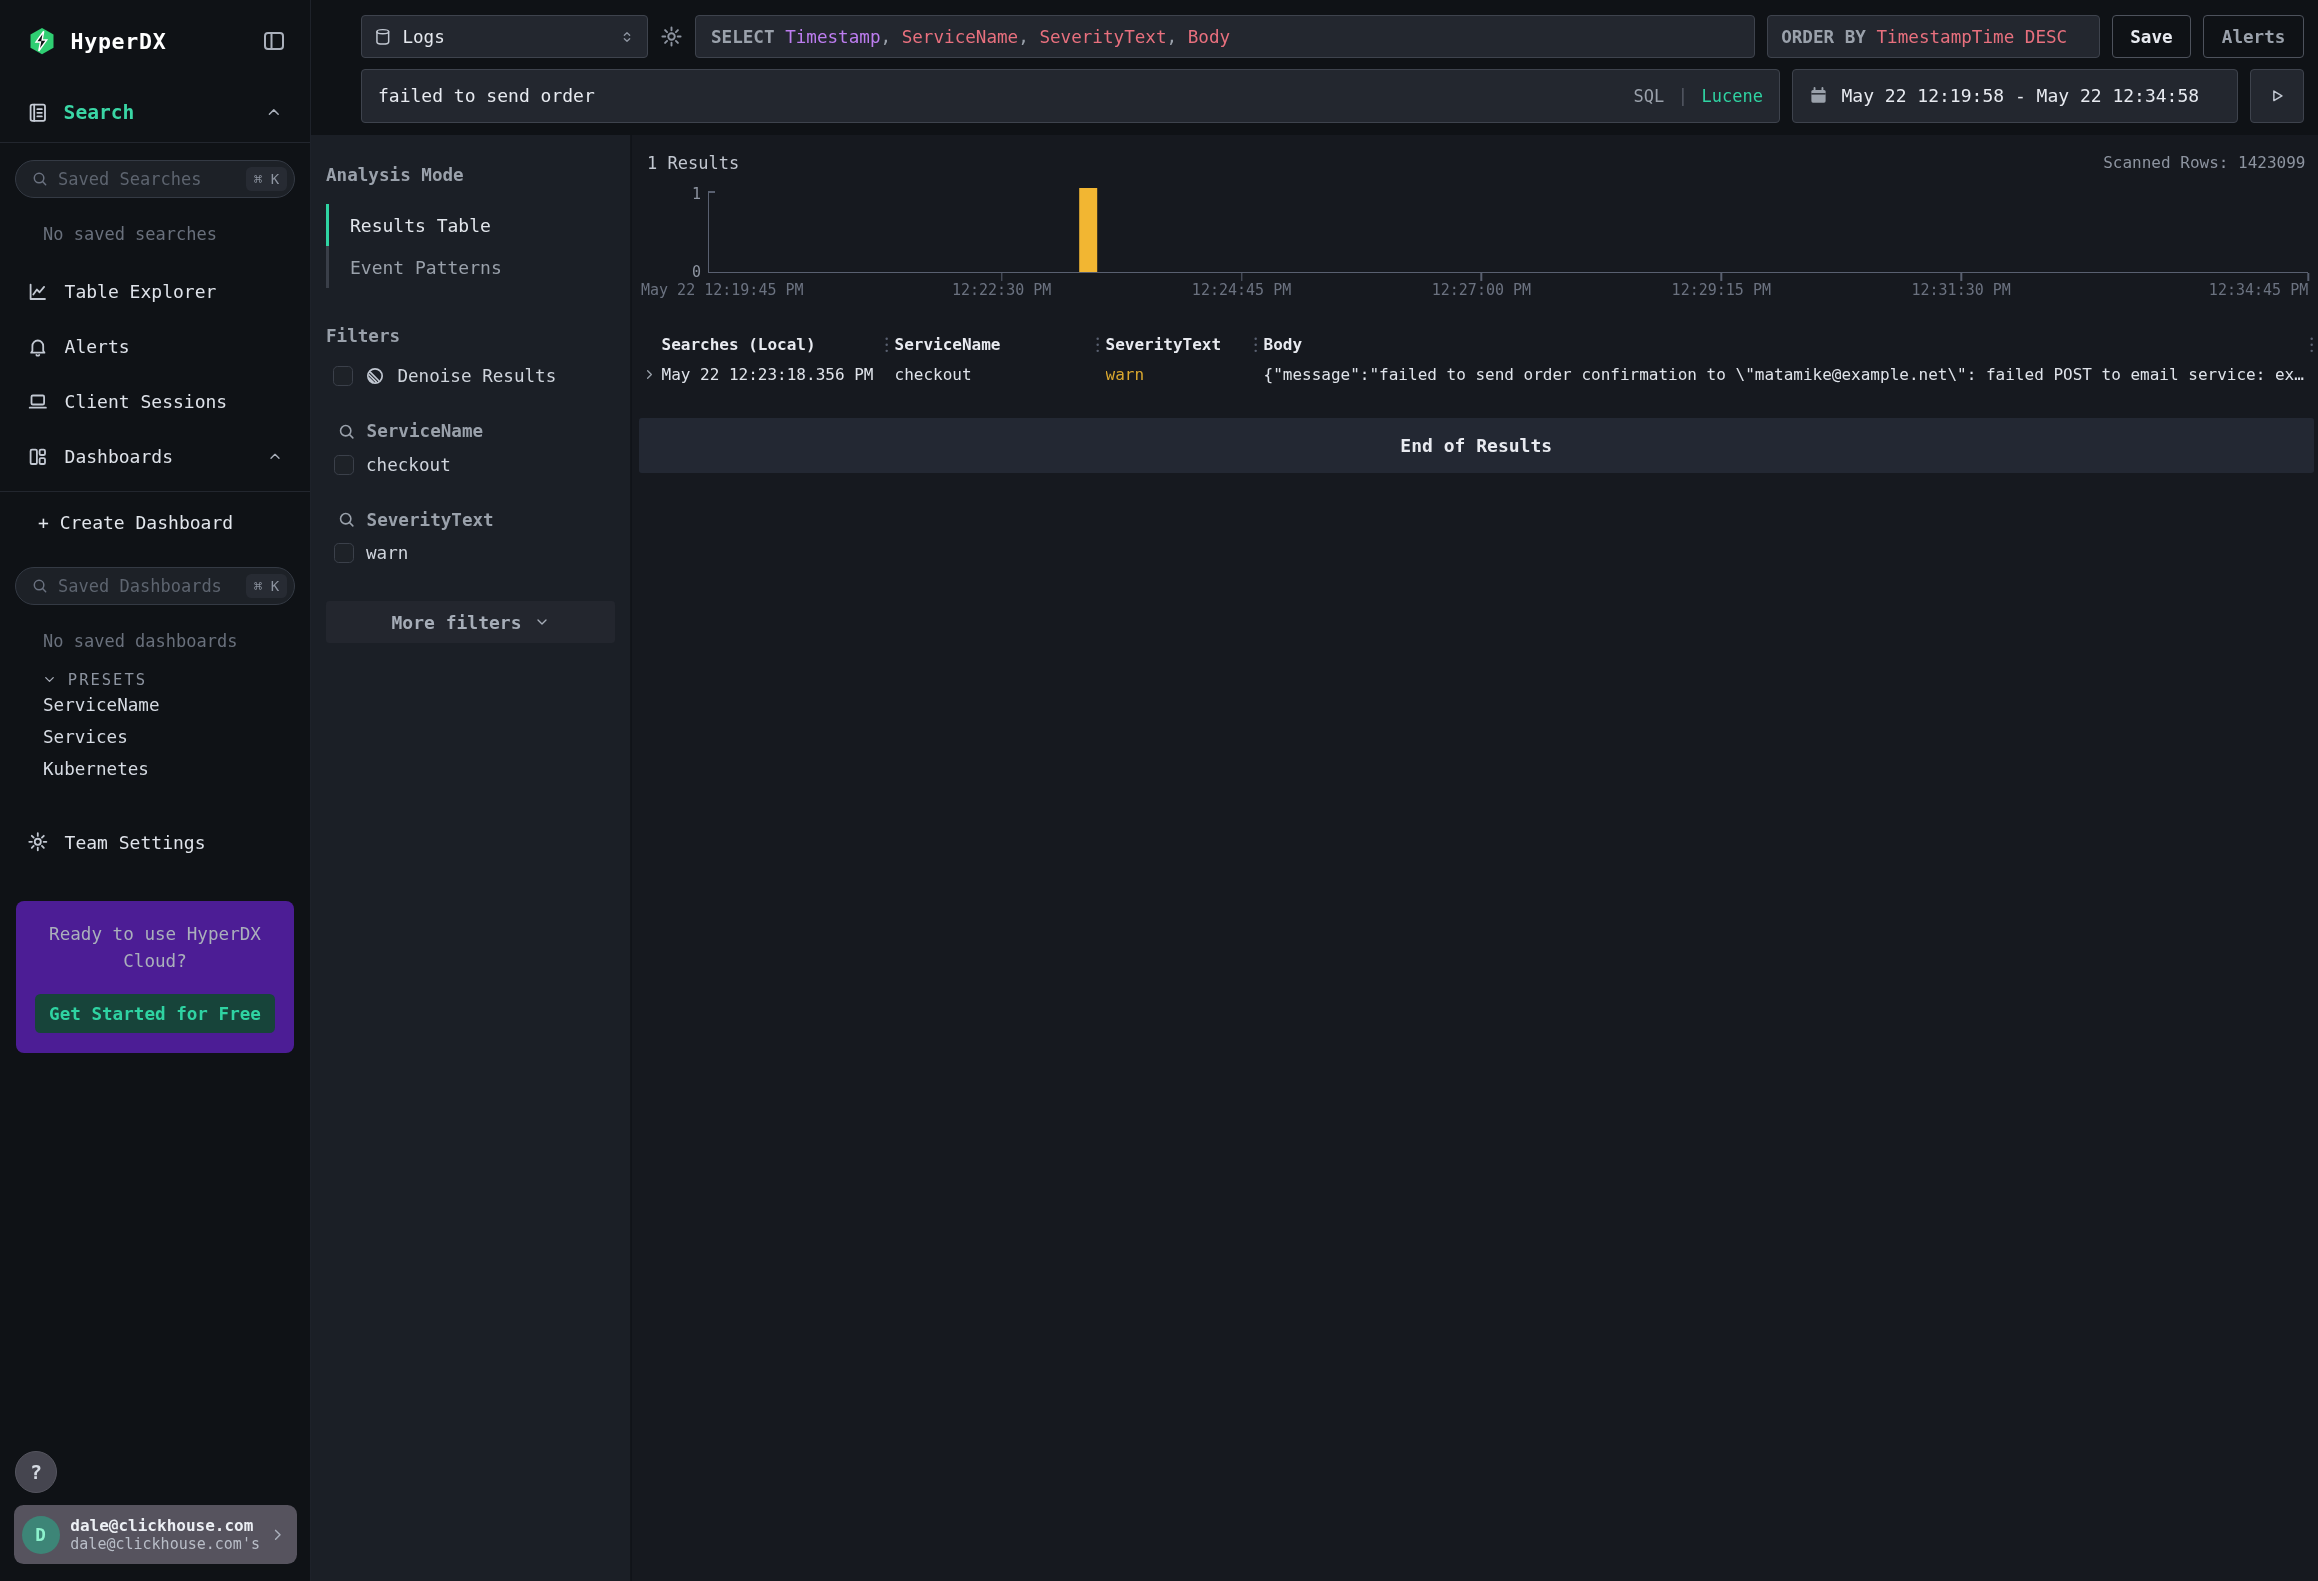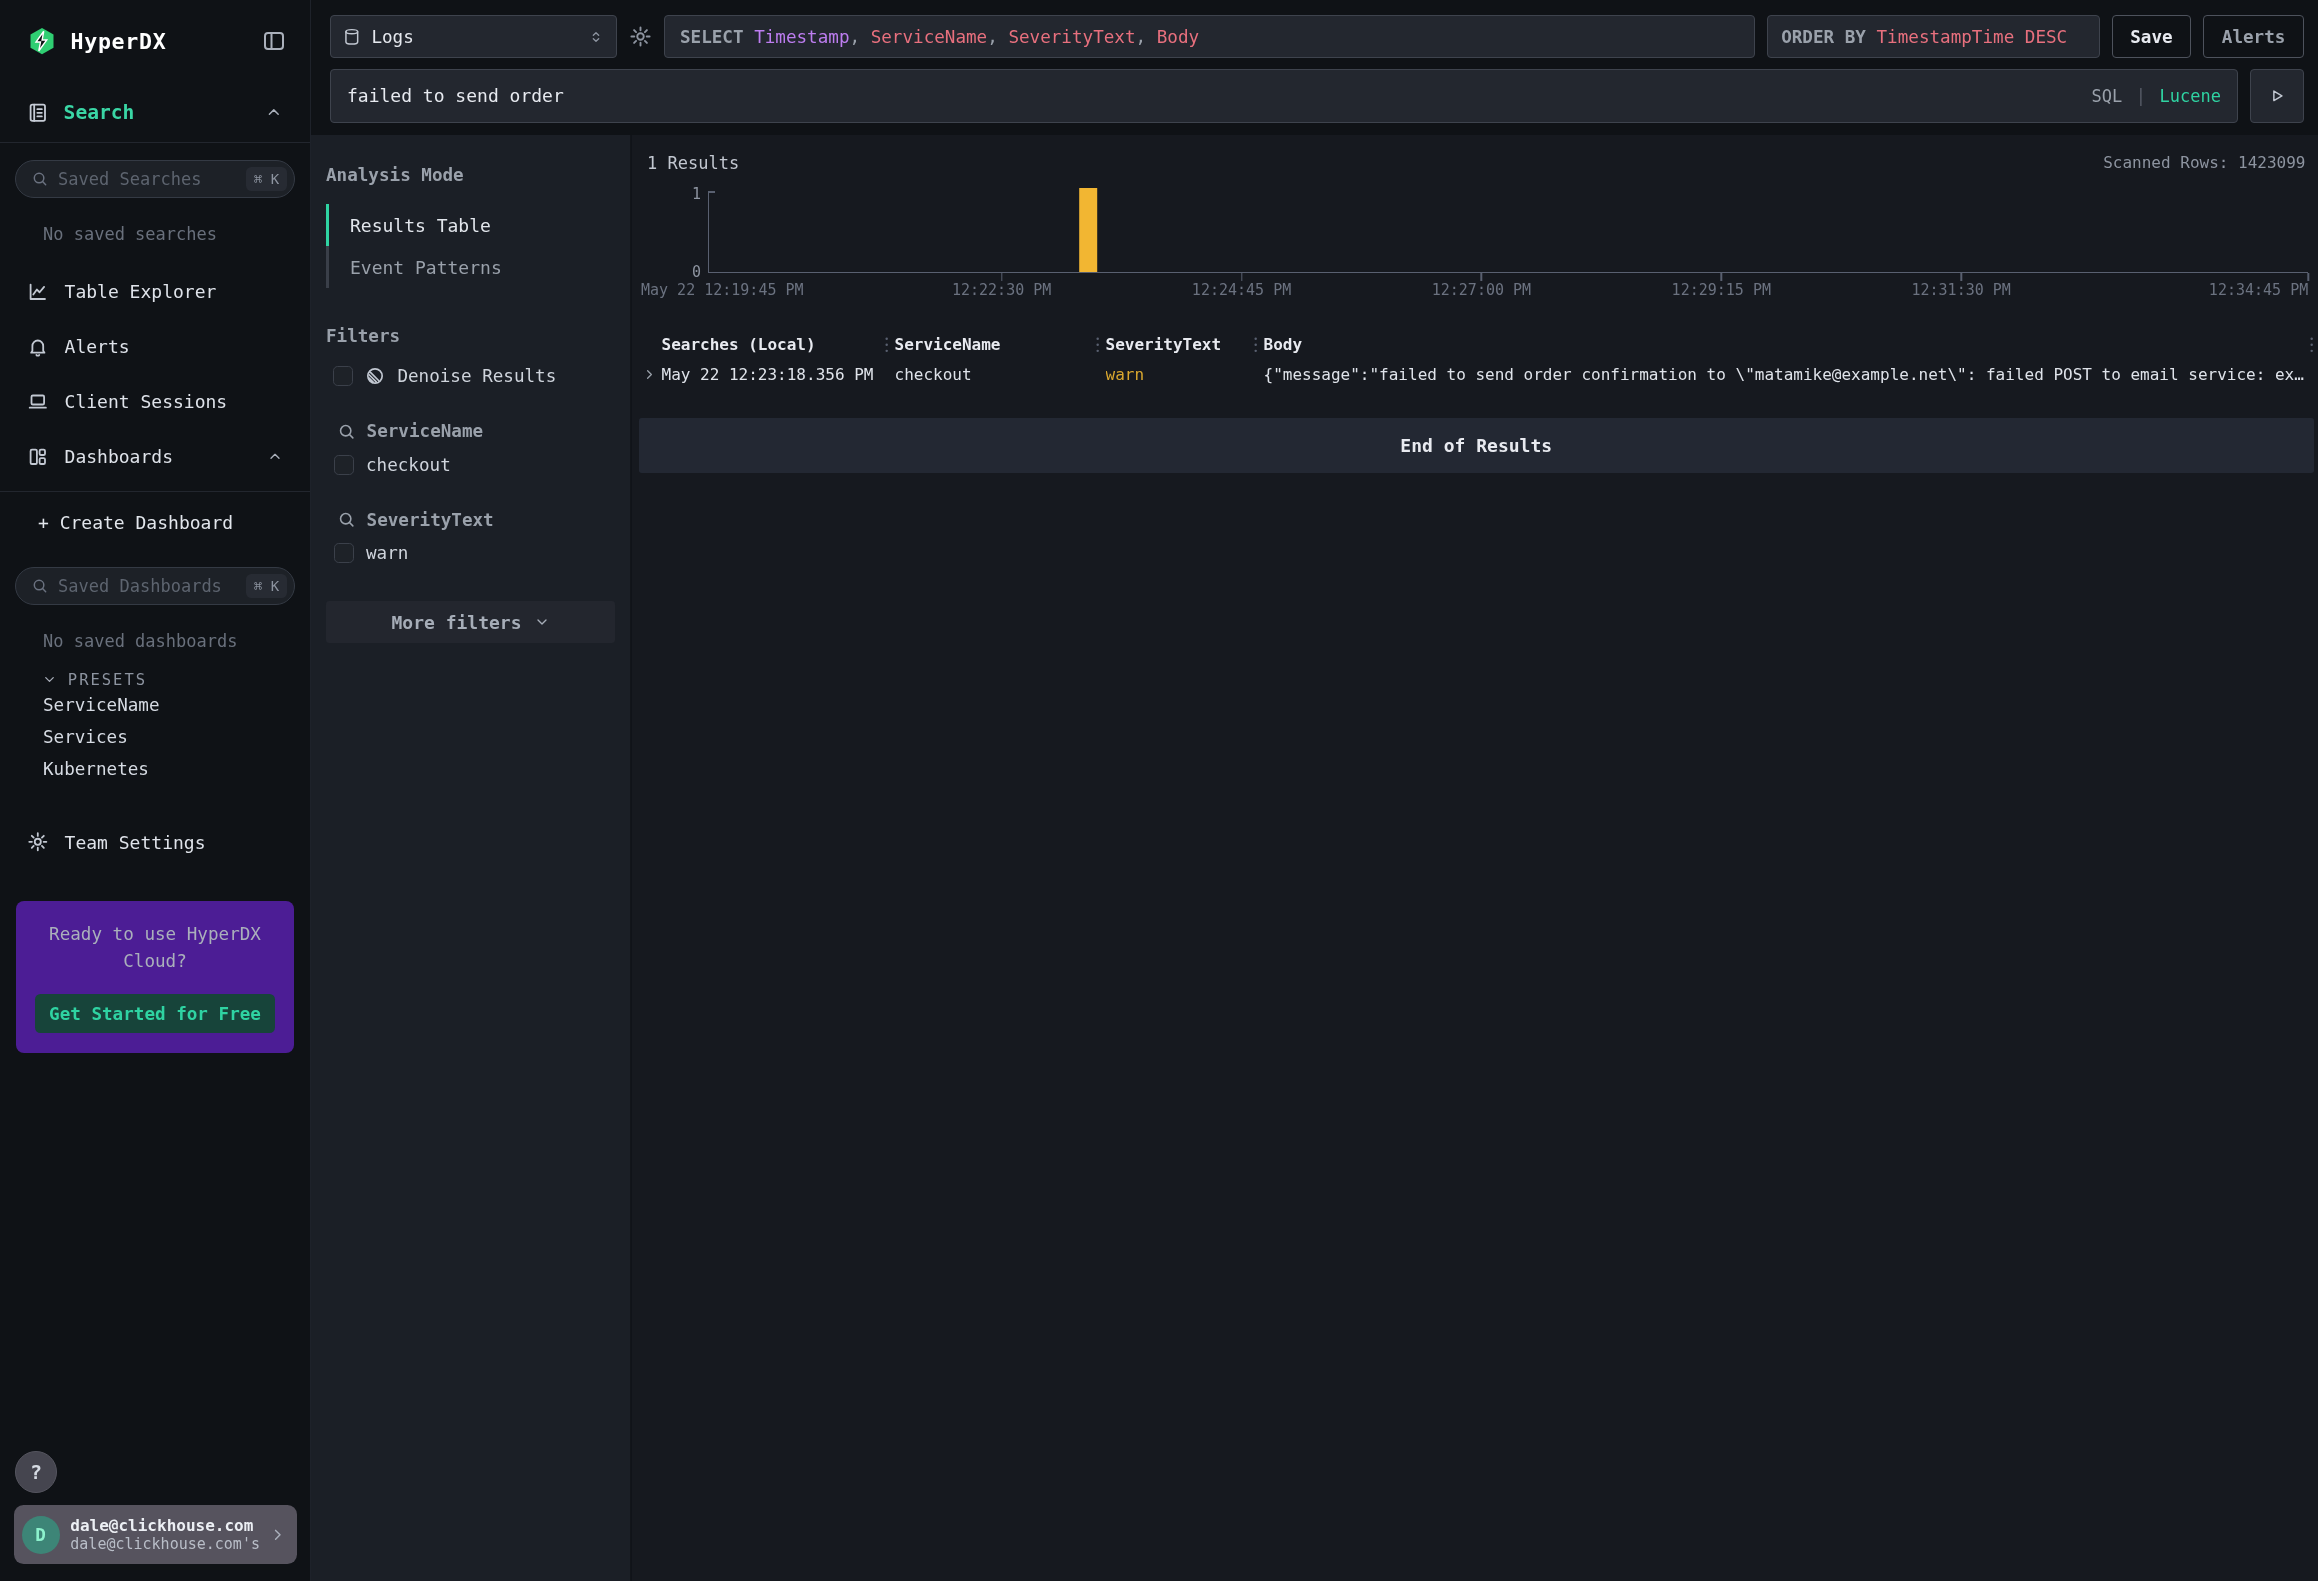--- a/index.html
+++ b/index.html
@@ -55,21 +55,21 @@
     display:flex; align-items:center; gap:10.8px; padding:0 9.5px 0 8px; cursor:pointer; }
   .avatar { width:38px; height:38px; border-radius:50%; background:#3d8577; color:#8df2cd;
     font-size:17.6px; font-weight:bold; display:flex; align-items:center; justify-content:center; flex:none; }
   .user-lines { flex:1; min-width:0; }
   .user-email { font-size:16px; font-weight:bold; color:#eceff4; white-space:nowrap; overflow:hidden; }
   .user-sub { font-size:15px; color:#b9bec8; white-space:nowrap; overflow:hidden; }
 
   
   .topbar { position:absolute; left:311px; right:0; top:0; height:135px; padding:15px 15px 0 19px;
     display:flex; flex-direction:column; gap:10.8px; background:#0f1216; }
-  .tb-row { display:flex; align-items:center; gap:12px; }
+  .tb-row { display:flex; align-items:center; gap:12px;margin-left:31px; }
   .box { background:#23272f; border:0.7px solid #3e434d; border-radius:4px; display:flex; align-items:center; }
   .logs-select { width:287px; height:43px; padding:0 12px; gap:10.8px; cursor:pointer; }
   .logs-select .lbl { font-size:17.6px; color:#e5e8ee; flex:1; }
   .gear-btn { color:#8d94a0; cursor:pointer; }
   .sql-box { flex:1; height:43px; padding:0 15px; font-size:17.6px; white-space:nowrap; overflow:hidden; cursor:text; }
   .kw { color:#9aa1ab; font-weight:bold; }
   .tok-sep { color:#9aa1ab; }
   .f-purple { color:#bd7df0; }
   .f-red { color:#e8707e; }
   .orderby-box { width:333px; height:43px; padding:0 13.5px; font-size:17.6px; white-space:nowrap; overflow:hidden; cursor:text; }
@@ -348,20 +348,30 @@
     <button class="tb-btn alerts-btn">Alerts</button>
   </div>
 
   <div class="tb-row">
     <div class="box query-box">
       <span class="query-text">failed to send order</span>
       <span class="mode-sql">SQL</span>
       <span class="mode-div">|</span>
       <span class="mode-lucene">Lucene</span>
     </div>
+    <div class="box date-box">
+      <span class="cal-ico">
+        <svg width="19" height="19" viewBox="0 0 24 24" fill="currentColor">
+            <path d="M7 2.5v3M17 2.5v3" stroke="currentColor" stroke-width="2.4" stroke-linecap="round"></path>
+            <rect x="3" y="5" width="18" height="16" rx="2"></rect>
+            <rect x="3" y="9" width="18" height="1.8" fill="#23272f"></rect>
+          </svg>
+      </span>
+      <span>May 22 12:19:58 - May 22 12:34:58</span>
+    </div>
     <div class="box play-btn">
       <svg class="ico" width="17.6" height="17.6" viewBox="0 0 24 24">
           <path d="M8 5.5l11 6.5-11 6.5z"></path>
         </svg>
     </div>
   </div>
 </div>
 
 <div class="panel">
   <div class="p-head">Analysis Mode</div>

